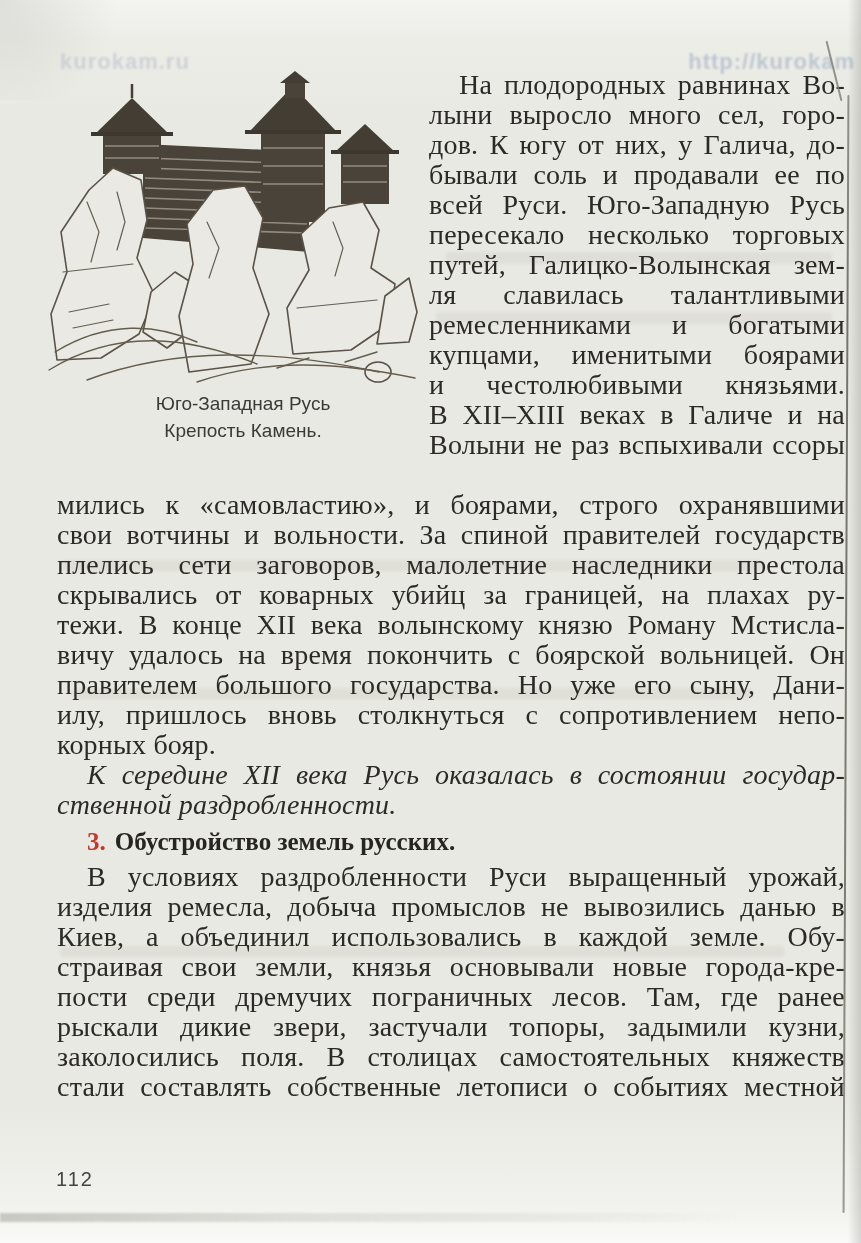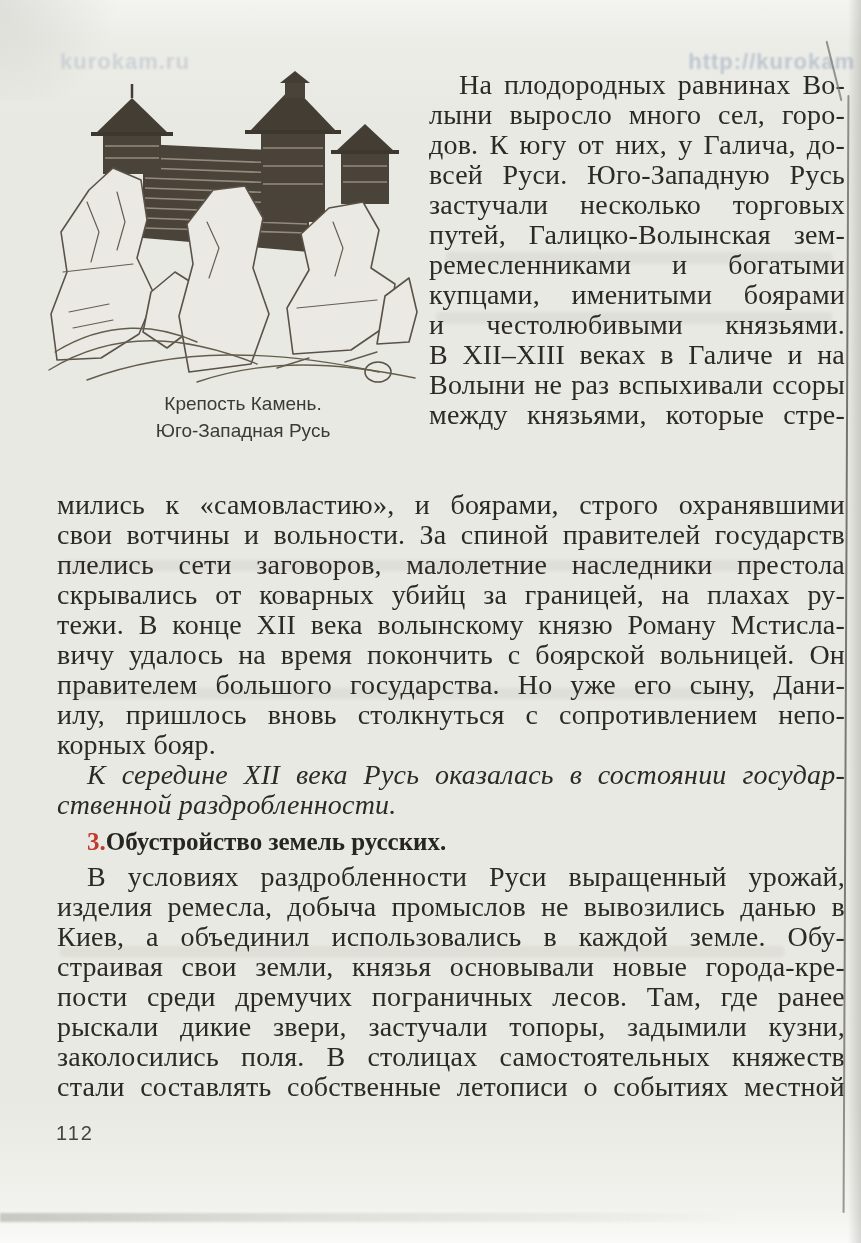--- a/index.html
+++ b/index.html
@@ -38,22 +38,22 @@
   .caption{margin-top:4px;text-align:center;font:19px/27px "Liberation Sans",sans-serif;color:#3a3a37;}
   .col{flex:1;min-width:0;min-height:420px;}
   .bodytext{font-size:28px;line-height:30px;letter-spacing:.2px;}
   .tline{text-align:justify;text-align-last:justify;-moz-text-align-last:justify;white-space:normal;}
   .tline.indent{text-indent:30px;}
   .tline.lastline{text-align-last:left;-moz-text-align-last:left;}
   .full{margin-top:0;}
   .italicpara{font-style:italic;}
   .heading{margin:6px 0 4px 0;font-size:25px;line-height:32px;font-weight:bold;text-indent:30px;}
   .heading .num{color:#c1392b;}
-  .heading .ttl{color:#262520;}
-  .page-number{position:absolute;left:56px;top:1122px;font:20px/22px "Liberation Sans",sans-serif;
+  .heading .ttl{margin-left:9px;color:#262520;}
+  .page-number{position:absolute;left:56px;top:1168px;font:20px/22px "Liberation Sans",sans-serif;
     color:#45453f;letter-spacing:2px;}
 </style>
 </head>
 <body>
 
 <div class="page">
 
   <div class="corner-shade"></div>
 
   <div class="wm-top left">kurokam.ru</div>
@@ -133,38 +133,39 @@
               <path d="M2,300 C70,258 140,266 210,294"></path>
               <path d="M40,310 C130,276 230,280 332,302"></path>
               <path d="M150,312 C220,288 290,292 368,308"></path>
               <path d="M230,298 L262,288"></path>
                 <path d="M298,292 L330,282"></path>
               <path d="M8,282 C60,250 110,254 150,272"></path>
             </g>
           </g>
         </svg>
         <figcaption class="caption">
+          <div>Юго-Западная Русь</div>
           <div>Крепость Камень.</div>
-          <div>Юго-Западная Русь</div>
         </figcaption>
       </figure>
 
       <div class="col bodytext">
           <div class="tline indent">На плодородных равнинах Во-</div>
           <div class="tline">лыни выросло много сел, горо-</div>
           <div class="tline">дов. К югу от них, у Галича, до-</div>
+          <div class="tline">бывали соль и продавали ее по</div>
           <div class="tline">всей Руси. Юго-Западную Русь</div>
-          <div class="tline">застучали несколько торговых</div>
+          <div class="tline">пересекало несколько торговых</div>
           <div class="tline">путей, Галицко-Волынская зем-</div>
+          <div class="tline">ля славилась талантливыми</div>
           <div class="tline">ремесленниками и богатыми</div>
           <div class="tline">купцами, именитыми боярами</div>
           <div class="tline">и честолюбивыми князьями.</div>
           <div class="tline">В XII–XIII веках в Галиче и на</div>
           <div class="tline">Волыни не раз вспыхивали ссоры</div>
-          <div class="tline">между князьями, которые стре-</div>
         </div>
     </div>
 
     <div class="full bodytext">
         <div class="tline">мились к «самовластию», и боярами, строго охранявшими</div>
         <div class="tline">свои вотчины и вольности. За спиной правителей государств</div>
         <div class="tline">плелись сети заговоров, малолетние наследники престола</div>
         <div class="tline">скрывались от коварных убийц за границей, на плахах ру-</div>
         <div class="tline">тежи. В конце XII века волынскому князю Роману Мстисла-</div>
         <div class="tline">вичу удалось на время покончить с боярской вольницей. Он</div>

